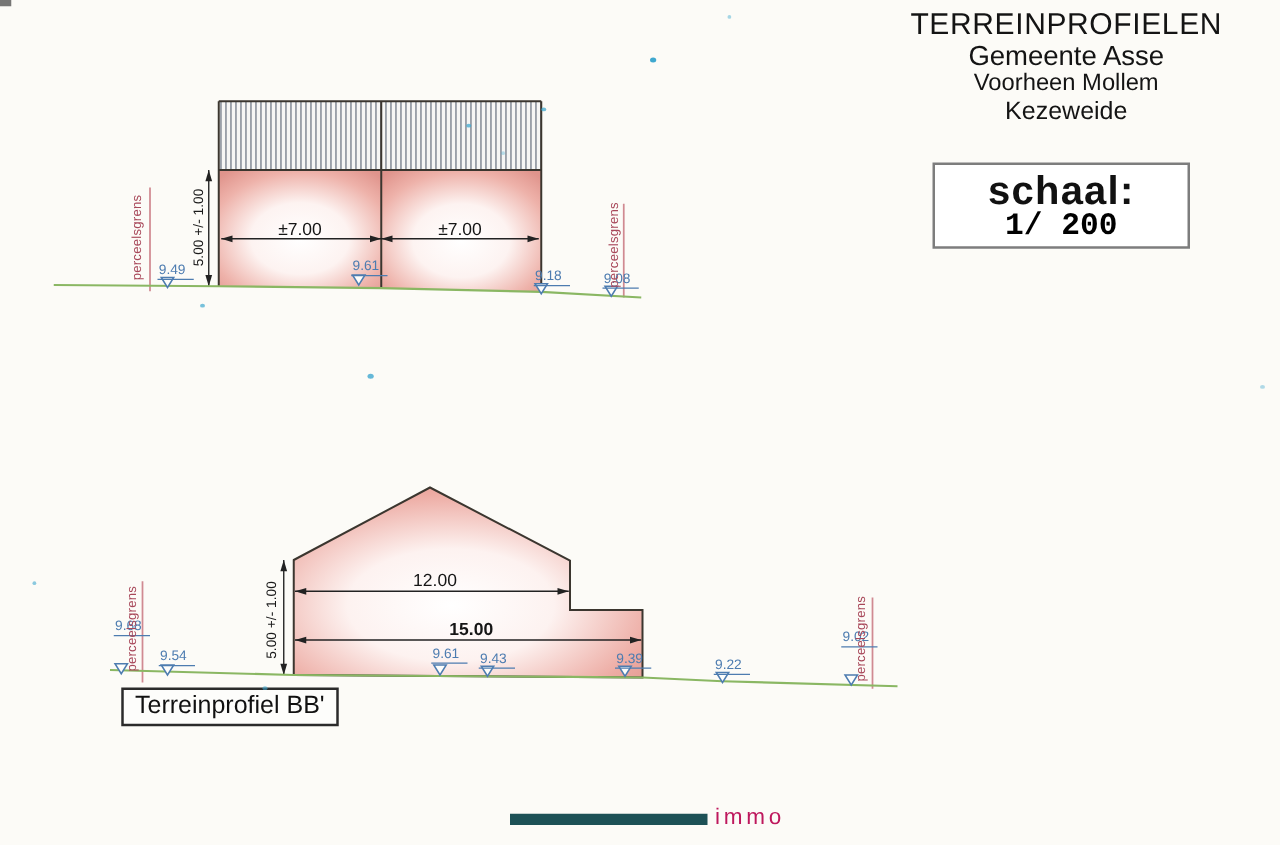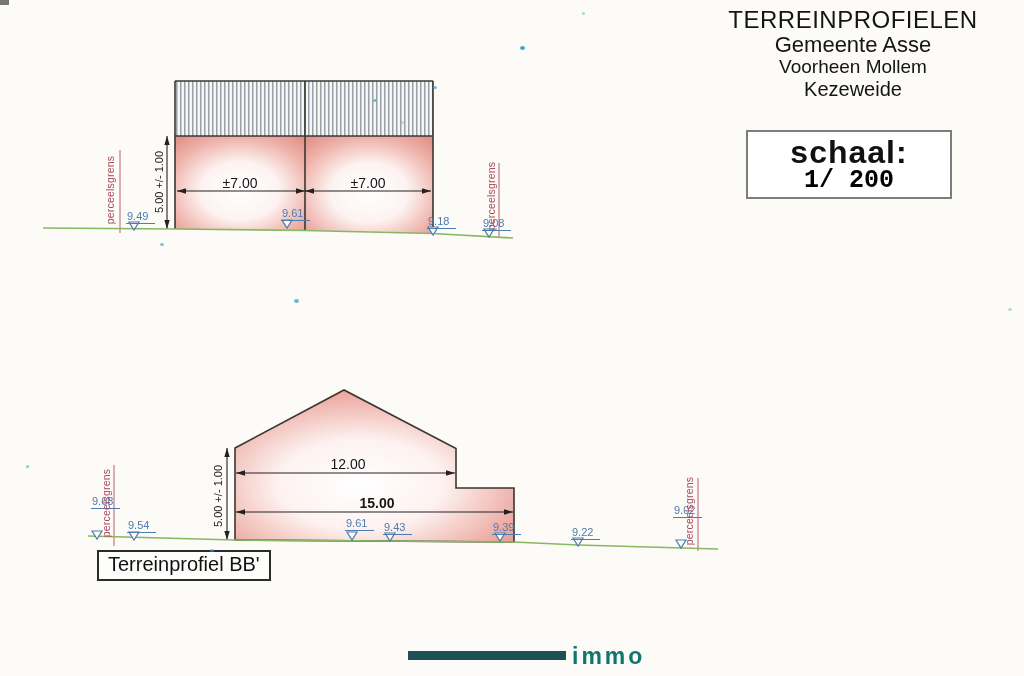--- a/index.html
+++ b/index.html
@@ -36,21 +36,21 @@
   .vtext{
     position:absolute;white-space:nowrap;
     transform:translate(-50%,-50%) rotate(-90deg);
   }
   .parcel{font-size:10.5px;color:#a8485a;letter-spacing:.2px;z-index:5;}
   .hdim{font-size:11px;color:#1a1a1a;}
   
   .wdim{font-size:14px;color:#161616;white-space:nowrap;transform:translateX(-50%);}
   
   .logobar{left:408px;top:651px;width:158px;height:9px;background:#1d5156;}
-  .logotext{left:572px;top:643px;font-size:23px;letter-spacing:3px;color:#0f766e;font-weight:bold;}
+  .logotext{left:572px;top:643px;font-size:18px;letter-spacing:3px;color:#be185d;}
   
   .speck{position:absolute;border-radius:50%;background:#3fa8cf;}
   .cornermark{left:0;top:0;width:9px;height:5px;background:#4a4a4a;opacity:.75;}
 </style>
 </head>
 <body>
 
 <div class="page">
 
   <svg width="1024" height="676" viewBox="0 0 1024 676">

